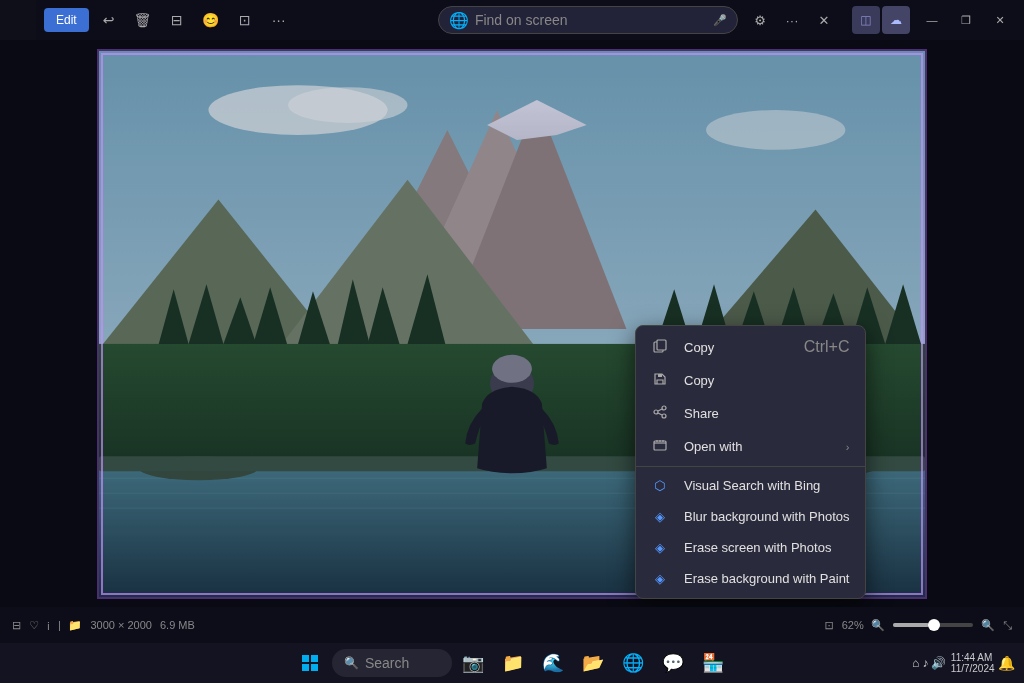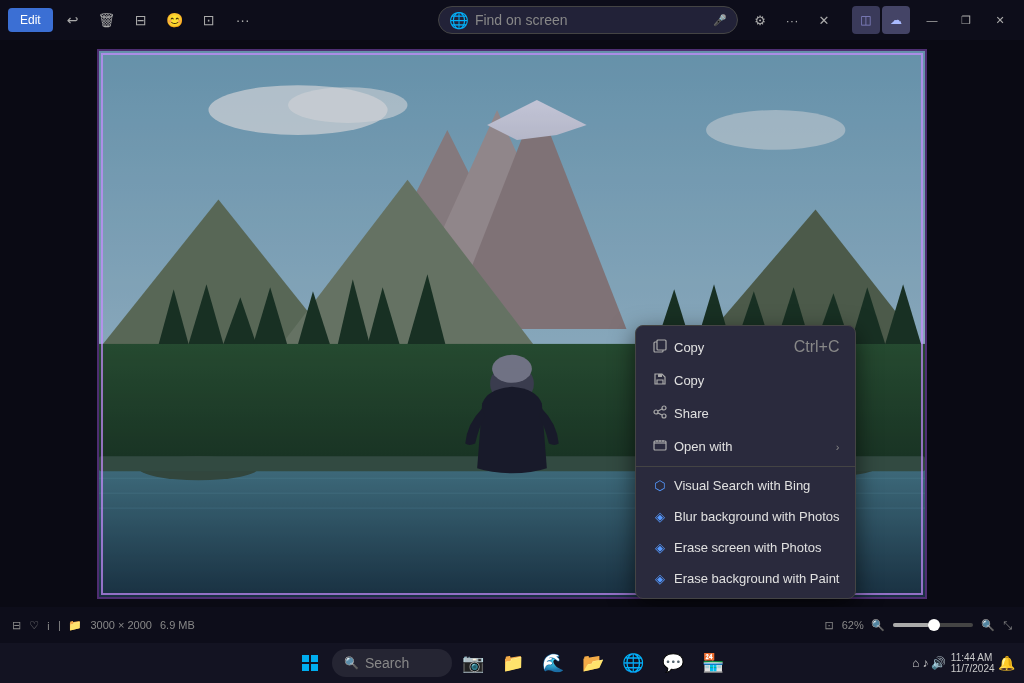--- a/index.html
+++ b/index.html
@@ -23,20 +23,21 @@
     }
 
     
     .title-bar {
       display: flex;
       align-items: center;
       height: 40px;
       background: #0d0d1a;
       padding: 0 8px;
       gap: 6px;
+      margin-left: 36px;
     }
 
     .title-bar-left {
       display: flex;
       align-items: center;
       gap: 6px;
       flex: 1;
     }
 
     .edit-btn {
@@ -141,21 +142,21 @@
       z-index: 100;
     }
 
     .menu-item {
       display: flex;
       align-items: center;
       padding: 8px 16px;
       cursor: pointer;
       color: #e0e0e0;
       font-size: 13px;
-      gap: 6px;
+      gap: 16px;
       position: relative;
     }
 
     .menu-item .shortcut {
       margin-left: auto;
       color: #888;
       font-size: 16px;
     }
 
     .menu-item .arrow {

